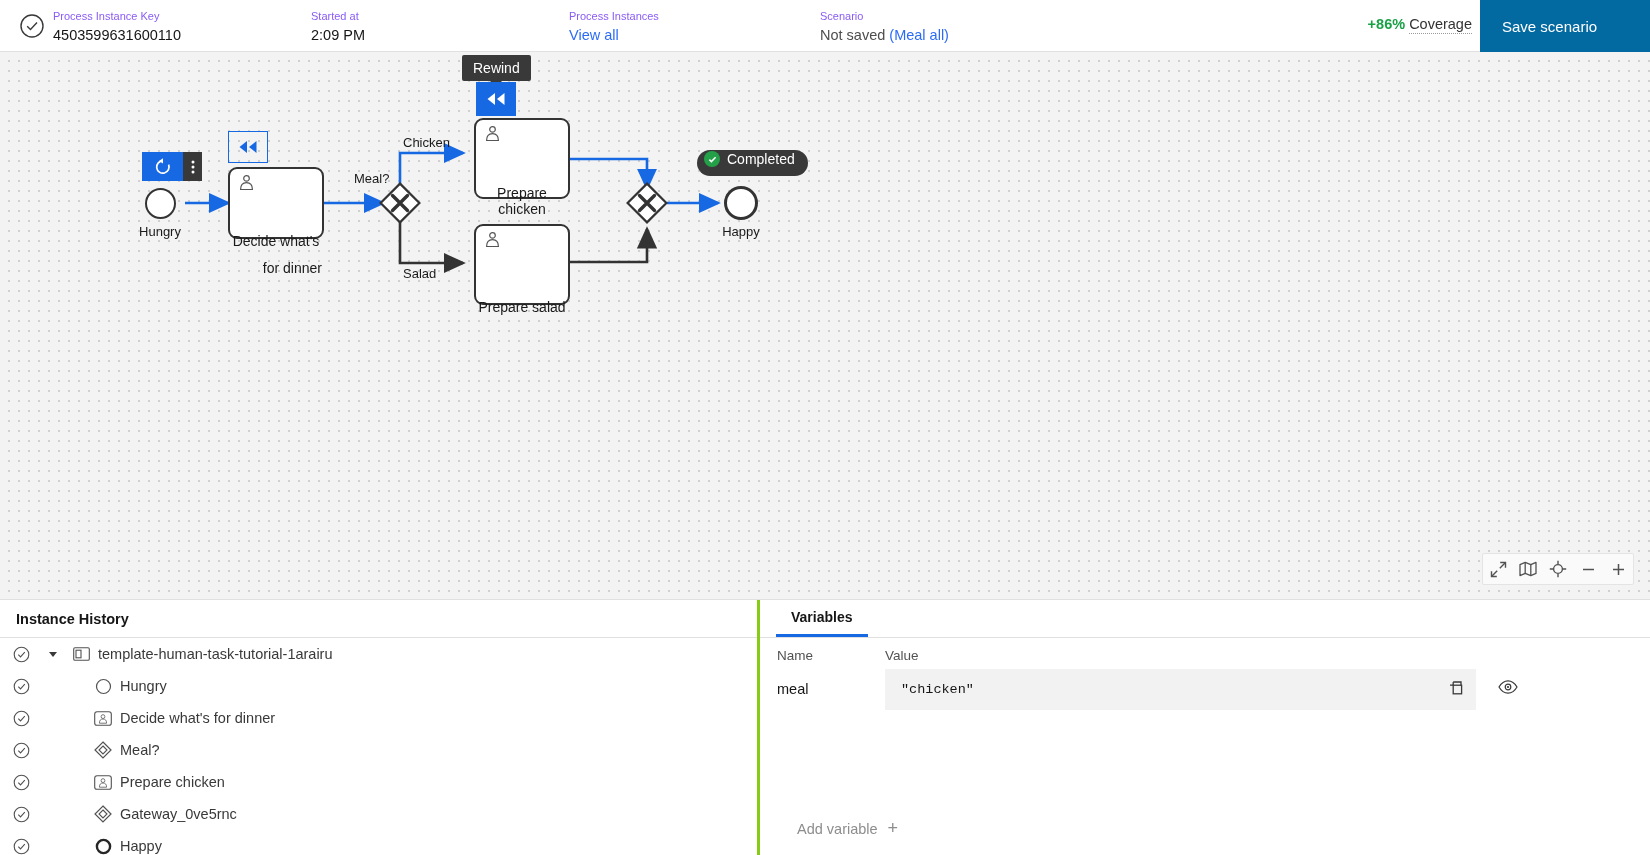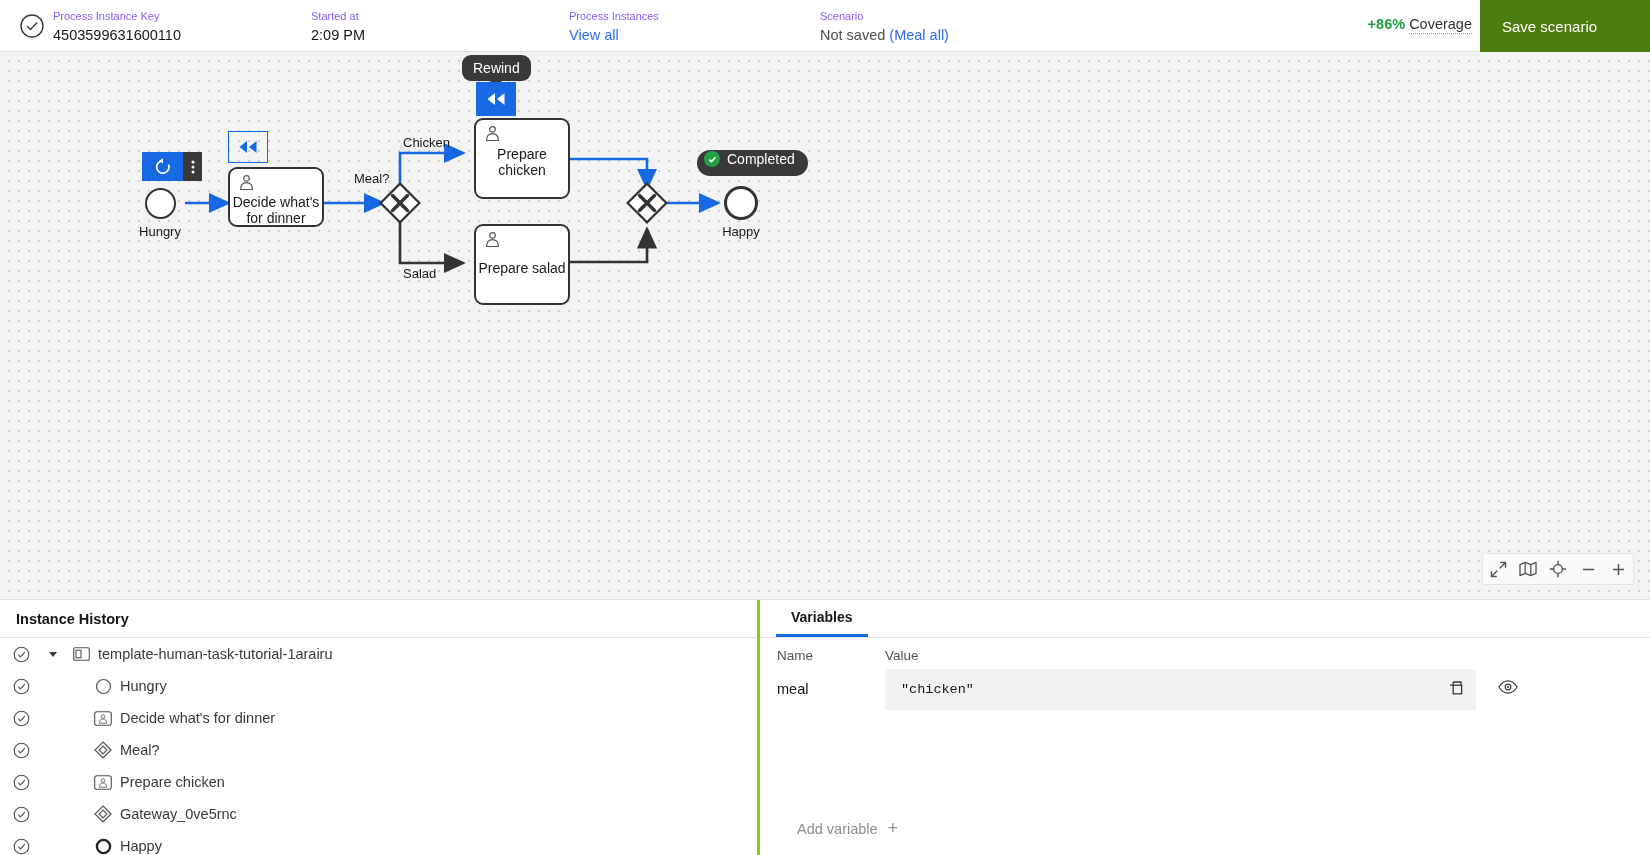--- a/index.html
+++ b/index.html
@@ -40,21 +40,21 @@
     font-size: 14.5px; white-space: nowrap;
   }
   .coverage-pct { color: #18a145; font-weight: bold; margin-left: 44px; }
   .coverage-word {
     color: #333; border-bottom: 1px dotted #9a9a9a;
     padding-bottom: 1px; cursor: help;
   }
   .save-btn {
     position: absolute; right: 0; top: 0;
     width: 170px; height: 52px;
-    background: #4d7c0f; color: #fff;
+    background: #0369a1; color: #fff;
     border: none; font-size: 15px;
     font-family: "Liberation Sans", sans-serif;
     cursor: pointer; text-align: left;
     padding-left: 22px;
   }
 
   
   .canvas {
     position: absolute; top: 52px; left: 0;
     width: 1650px; height: 547px;
@@ -69,20 +69,21 @@
   
   .node { position: absolute; }
   .task {
     background: #fff; border: 2px solid #333;
     border-radius: 9px;
   }
   .task-label {
     position: absolute; left: 0; right: 0;
     text-align: center; font-size: 14px; color: #1a1a1a;
     line-height: 16px;
+    margin-top: 39px;
   }
   .person-icon { position: absolute; left: 8px; top: 5px; }
 
   .gateway { position: absolute; }
   .event-circle {
     position: absolute; border-radius: 50%;
     background: #fff;
   }
   .event-label {
     position: absolute; text-align: center;
@@ -91,21 +92,21 @@
   .flow-label {
     position: absolute; font-size: 13px; color: #1a1a1a;
     white-space: nowrap;
   }
 
   
   .tooltip {
     position: absolute;
     background: #393939; color: #fff;
     font-size: 14px; padding: 5px 11px;
-    border-radius: 9px; white-space: nowrap;
+    border-radius: 2px; white-space: nowrap;
   }
   .tooltip::after {
     content: ""; position: absolute;
     left: 50%; margin-left: -6px; bottom: -6px;
     border-left: 6px solid transparent;
     border-right: 6px solid transparent;
     border-top: 6px solid #393939;
   }
   .rewind-btn-active {
     position: absolute; background: #1668e3;
@@ -335,29 +336,29 @@
     <svg width="4" height="16" viewBox="0 0 4 16">
       <circle cx="2" cy="3" r="1.5" fill="#fff"></circle>
       <circle cx="2" cy="8" r="1.5" fill="#fff"></circle>
       <circle cx="2" cy="13" r="1.5" fill="#fff"></circle>
     </svg>
   </div>
 
   <div class="event-circle" style="left:145px; top:136px; width:31px; height:31px; border:2.4px solid #333;"></div>
   <div class="event-label" style="left:110px; top:172px; width:100px;">Hungry</div>
 
-  <div class="task node" style="left:228px; top:115px; width:96px; height:60px;">
+  <div class="task node" style="left:228px; top:115px; width:96px; height:72px;">
     <span class="person-icon">
       <svg width="17" height="17" viewBox="0 0 17 17">
         <circle cx="8.5" cy="4.4" r="2.8" fill="none" stroke="#555" stroke-width="1.2"></circle>
         <path d="M2.6,15.5 C2.6,10.8 5.2,8.6 8.5,8.6 C11.8,8.6 14.4,10.8 14.4,15.5 z" fill="none" stroke="#555" stroke-width="1.2"></path>
       </svg>
     </span>
     <div class="task-label" style="top:25px;">Decide what's</div>
-    <div class="task-label" style="top:41px;">for dinner</div>
+    <div class="task-label" style="top:52px;text-align:right;">for dinner</div>
   </div>
 
   <div class="gateway" style="left:379px; top:130px; width:42px; height:42px;">
     <svg width="42" height="42" viewBox="0 0 42 42">
       <path d="M21,1.6 L40.4,21 L21,40.4 L1.6,21 z" fill="#fff" stroke="#333" stroke-width="2.2"></path>
       <path d="M13.5,13.5 L28.5,28.5 M28.5,13.5 L13.5,28.5" stroke="#333" stroke-width="3.4" stroke-linecap="round"></path>
     </svg>
   </div>
   <div class="flow-label" style="left:354px; top:119px;">Meal?</div>
   <div class="flow-label" style="left:403px; top:83px;">Chicken</div>

